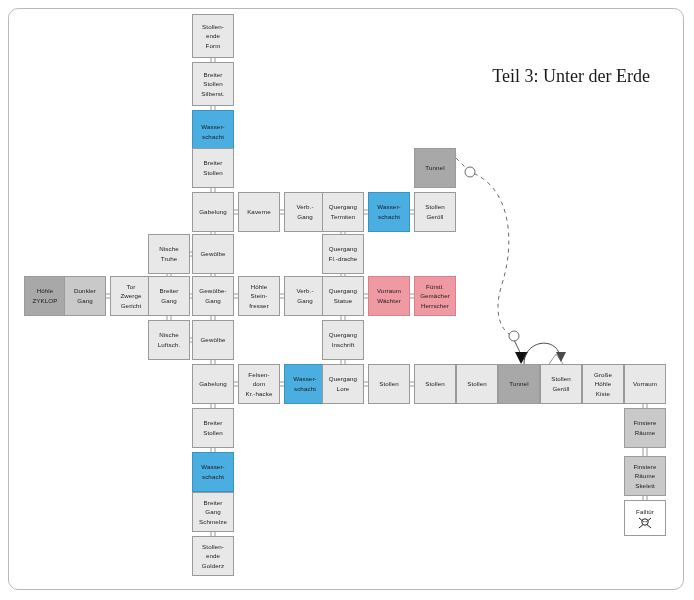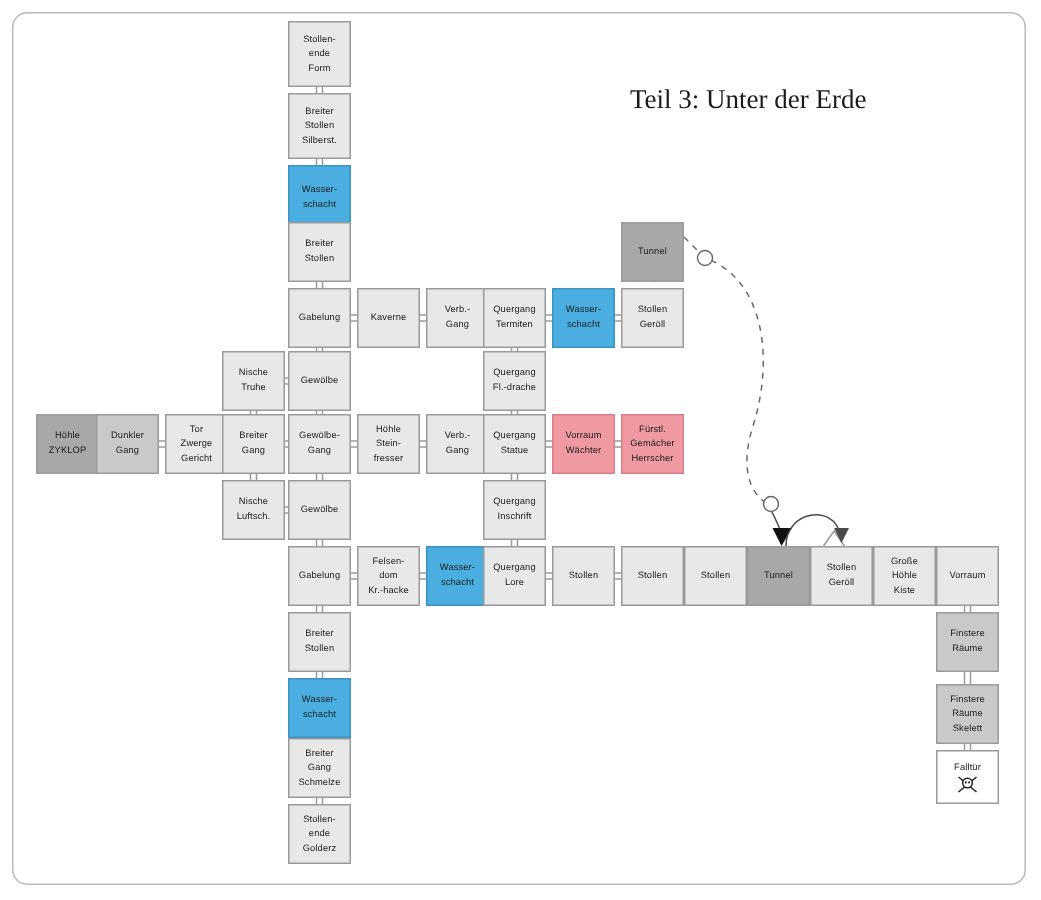--- a/index.html
+++ b/index.html
@@ -25,23 +25,23 @@
     overflow:hidden;
   }
   .node span{display:block;white-space:nowrap;}
   .t-light{background:#e8e8e8;}
   .t-mid{background:#c9c9c9;}
   .t-dark{background:#a8a8a8;}
   .t-blue{background:#4aaee0;border-color:#3b93bf;}
   .t-pink{background:#ef9aa2;border-color:#d87f88;}
   .t-white{background:#ffffff;}
   #title{
-    position:absolute;left:420px;top:56px;width:230px;
+    position:absolute;left:420px;top:66px;width:230px;
     font-family:"Liberation Serif", serif;
-    font-size:18px;color:#1a1a1a;text-align:left;white-space:nowrap;
+    font-size:18px;color:#1a1a1a;text-align:right;white-space:nowrap;
   }
   .skull{display:block;margin-top:1px;}
 </style>
 </head>
 <body>
 
 <div id="page">
   <div id="frame"></div>
 
   <svg id="svg-layer">

